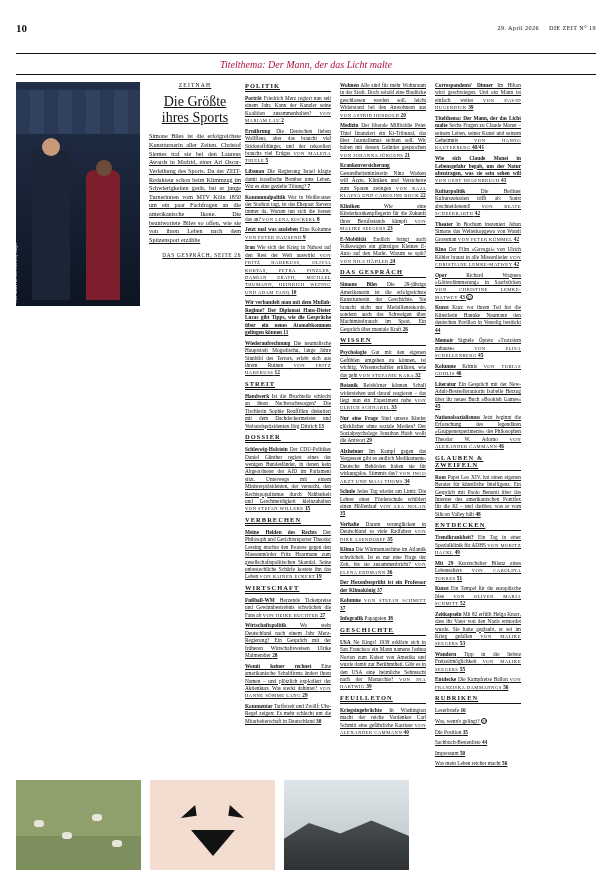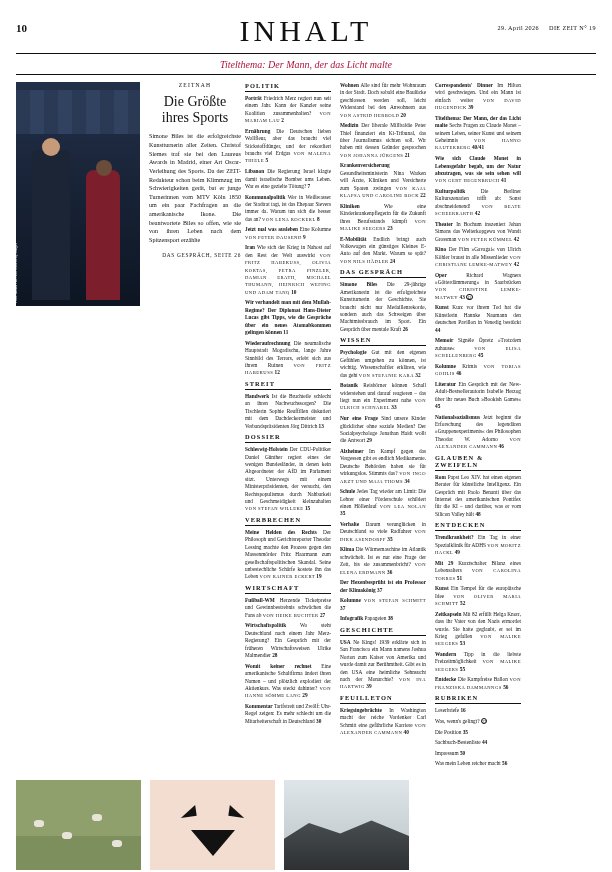--- a/index.html
+++ b/index.html
@@ -17,21 +17,21 @@
   .masthead { position: relative; height: 54px; border-bottom: 1px solid #111; }
   .folio { position: absolute; left: 0; top: 22px; font-size: 11px; font-weight: bold; }
   .inhalt { text-align: center; font-family: "Liberation Serif", serif; font-size: 30px;
             letter-spacing: 4px; padding-top: 14px; }
   .issue { position: absolute; right: 0; top: 24px; font-size: 6.2px; letter-spacing: .4px; }
   .issue span { margin-left: 8px; }
   .titelthema { text-align: center; color: #b0143c; font-size: 10px; padding: 5px 0 4px;
                 border-bottom: 1px solid #111; font-style: italic; }
 
   
-  .topgrid { display: flex; gap: 4px; padding-top: 7px; }
+  .topgrid { display: flex; gap: 4px; padding-top: 7px; text-decoration: underline; }
   .col-lead { width: 225px; }
   .cols { display: flex; gap: 9px; flex: 1; }
   .col { width: 86px; }
 
   .leadrow { display: flex; gap: 9px; }
   .photo { width: 124px; height: 224px; position: relative; overflow: hidden;
            background: linear-gradient(#23304a,#0d1522); }
   .photo .caption { position: absolute; left: 2px; bottom: 3px; transform: rotate(-90deg);
     transform-origin: left bottom; font-size: 3.6px; color: #fff; white-space: nowrap; }
   .photo .inner { position: absolute; inset: 0; }
@@ -85,21 +85,20 @@
       width: 0; height: 0; border-left: 22px solid transparent; border-right: 22px solid transparent;
       border-top: 26px solid #121212; }
 </style>
 </head>
 <body>
 
 <div class="page">
 
   <div class="masthead">
     <div class="folio">10</div>
-    <div class="inhalt">INHALT</div>
     <div class="issue">
       <span>29. April 2026</span>
       <span>DIE ZEIT N° 19</span>
     </div>
   </div>
   <div class="titelthema">Titelthema: Der Mann, der das Licht malte</div>
 
   <div class="topgrid">
     <div class="col-lead">
       <div class="leadrow">

